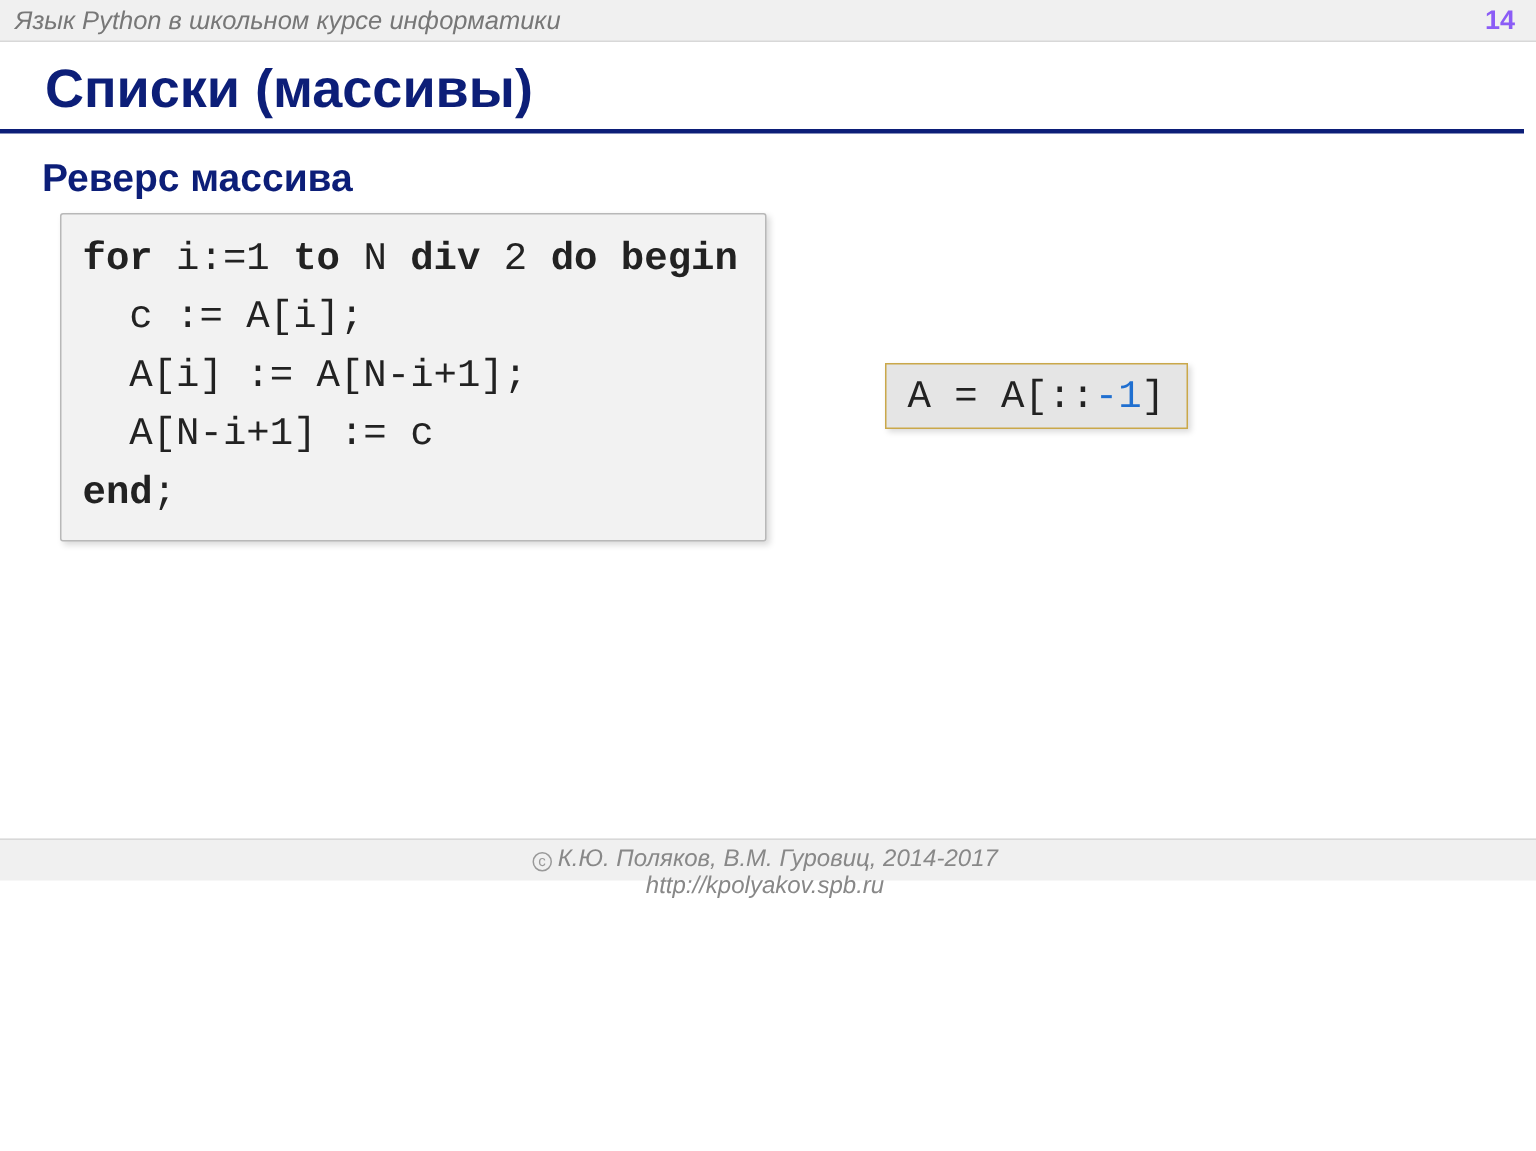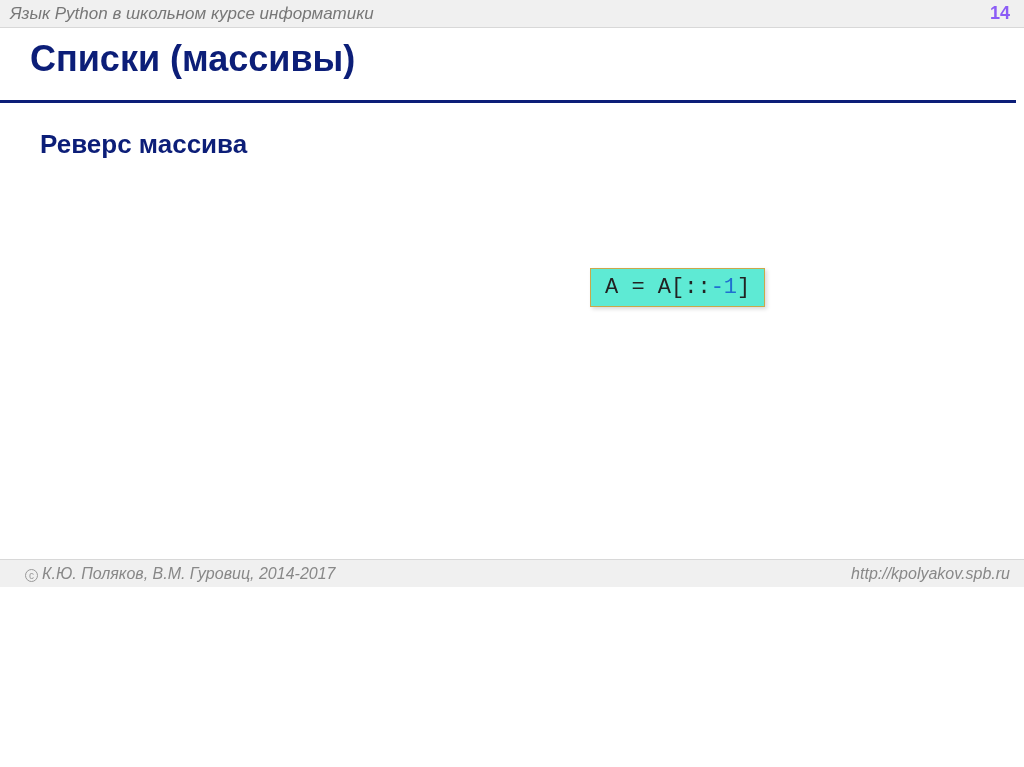--- a/index.html
+++ b/index.html
@@ -1,74 +1,79 @@
 <!DOCTYPE html>
 <html><head>
 <meta charset="utf-8">
 <style>
   * { margin: 0; padding: 0; box-sizing: border-box; }
   html, body { width: 1024px; height: 767px; font-family: Arial, Helvetica, sans-serif; background: #fff; color: #222; overflow: hidden; }
   .slide { position: relative; width: 1024px; height: 587px; }
   .topbar { display: flex; align-items: center; justify-content: space-between; background: #f0f0f0; border-bottom: 1px solid #d8d8d8; padding: 4px 14px 4px 10px; height: 28px; }
   .topbar .meta { font-style: italic; color: #777; font-size: 17px; }
   .topbar .page { font-weight: bold; color: #8b5cf6; font-size: 18px; }
-  .title { color: #0c1e78; font-weight: 900; font-size: 36px; padding: 10px 10px 20px 30px; border-bottom: 3px solid #0c1e78; margin: 0 8px 16px 0; }
-  .subtitle { color: #0c1e78; font-weight: bold; font-size: 26px; padding: 10px 0 8px 40px; }
+  .title { color: #0c1e78; font-weight: 900; font-size: 36px; padding: 10px 10px 6px 30px; border-bottom: 3px solid #0c1e78; margin: 0 8px 4px 0; }
+  .subtitle { color: #0c1e78; font-weight: bold; font-size: 26px; padding: 10px 0 8px 28px; }
   .content { position: relative; padding-left: 40px; }
   .codebox {
     display: inline-block;
     background: #f2f2f2;
     border: 1px solid #b8b8b8;
     border-radius: 2px;
     box-shadow: 2px 2px 4px rgba(0,0,0,0.15);
     padding: 10px 18px 12px 14px;
     font-family: "Courier New", Courier, monospace;
     font-size: 26px;
     line-height: 1.5;
     white-space: pre;
     vertical-align: top;
   }
   .codebox .kw { font-weight: bold; }
   .pyhighlight {
     position: absolute;
     left: 590px;
     top: 100px;
-    background: #5eead4;
+    background: #e5e5e5;
     border: 1px solid #caa84a;
     box-shadow: 2px 2px 4px rgba(0,0,0,0.15);
     padding: 6px 14px;
     font-family: "Courier New", Courier, monospace;
-    font-size: 22px;
+    font-size: 26px;
   }
   .pyhighlight .neg { color: #1f6fd0; }
   .footer {
     position: absolute; left: 0; right: 0; bottom: 0;
     display: flex; align-items: center; justify-content: space-between;
     background: #f0f0f0; border-top: 1px solid #d8d8d8;
-    padding: 4px 14px 4px 25px; height: 28px;
-    font-style: italic; color: #888; font-size: 16px;
+    padding: 4px 14px 4px 10px; height: 28px;
+    font-style: italic; color: #888; font-size: 16px; flex-direction: column;
   }
   .footer .copy-icon { display: inline-block; width: 13px; height: 13px; border: 1px solid #999; border-radius: 50%; font-size: 10px; line-height: 11px; text-align: center; margin-right: 4px; font-style: normal; color: #999; }
 </style>
 </head>
 <body>
 
 <div class="slide">
 
   <div class="topbar">
     <span class="meta">Язык Python в школьном курсе информатики</span>
     <span class="page">14</span>
   </div>
 
   <h1 class="title">Списки (массивы)</h1>
 
   <div class="subtitle">Реверс массива</div>
 
   <div class="content">
 
+    <div class="codebox"><span class="kw">for</span><span> i:=1 </span><span class="kw">to</span><span> N </span><span class="kw">div</span><span> 2 </span><span class="kw">do begin</span>
+<span>  c := A[i];</span>
+<span>  A[i] := A[N-i+1];</span>
+<span>  A[N-i+1] := c</span>
+<span class="kw">end</span><span>;</span></div>
 
     <div class="pyhighlight"><span>A = A[::</span><span class="neg">-1</span><span>]</span></div>
 
   </div>
 
   <div class="footer">
     <span>
       <span class="copy-icon">c</span><span>К.Ю. Поляков, В.М. Гуровиц, 2014-2017</span>
     </span>
     <span>http://kpolyakov.spb.ru</span>

